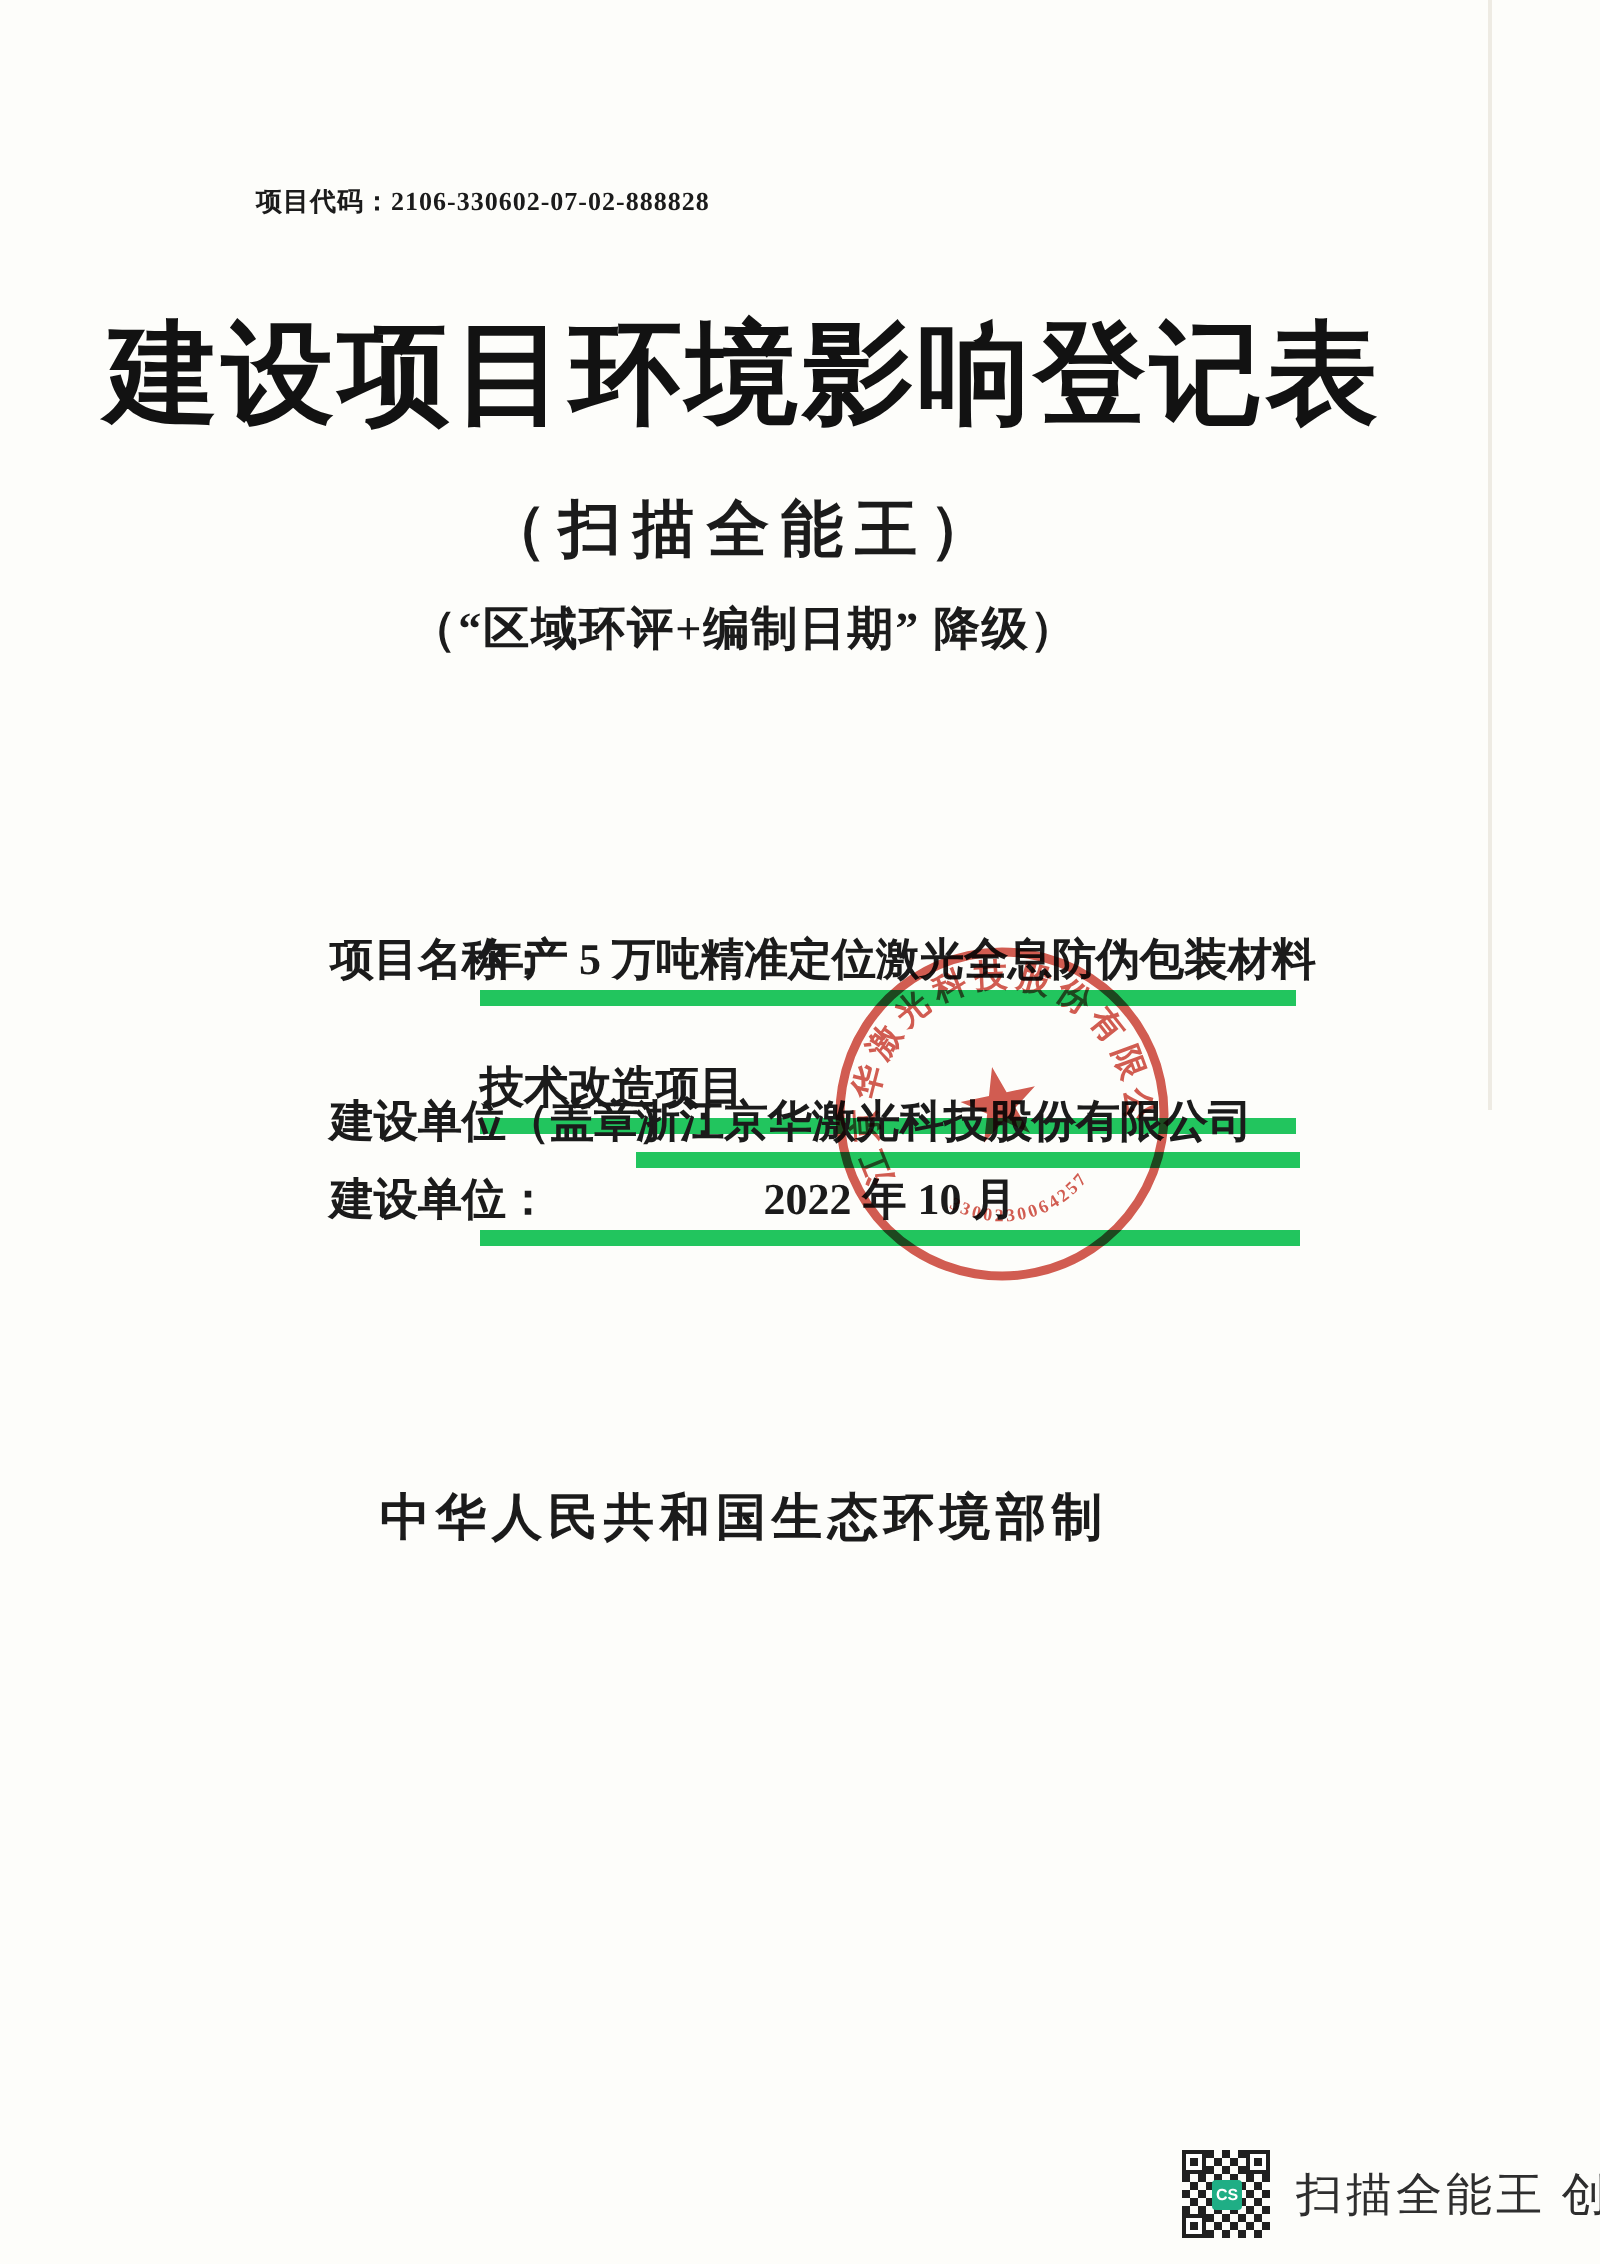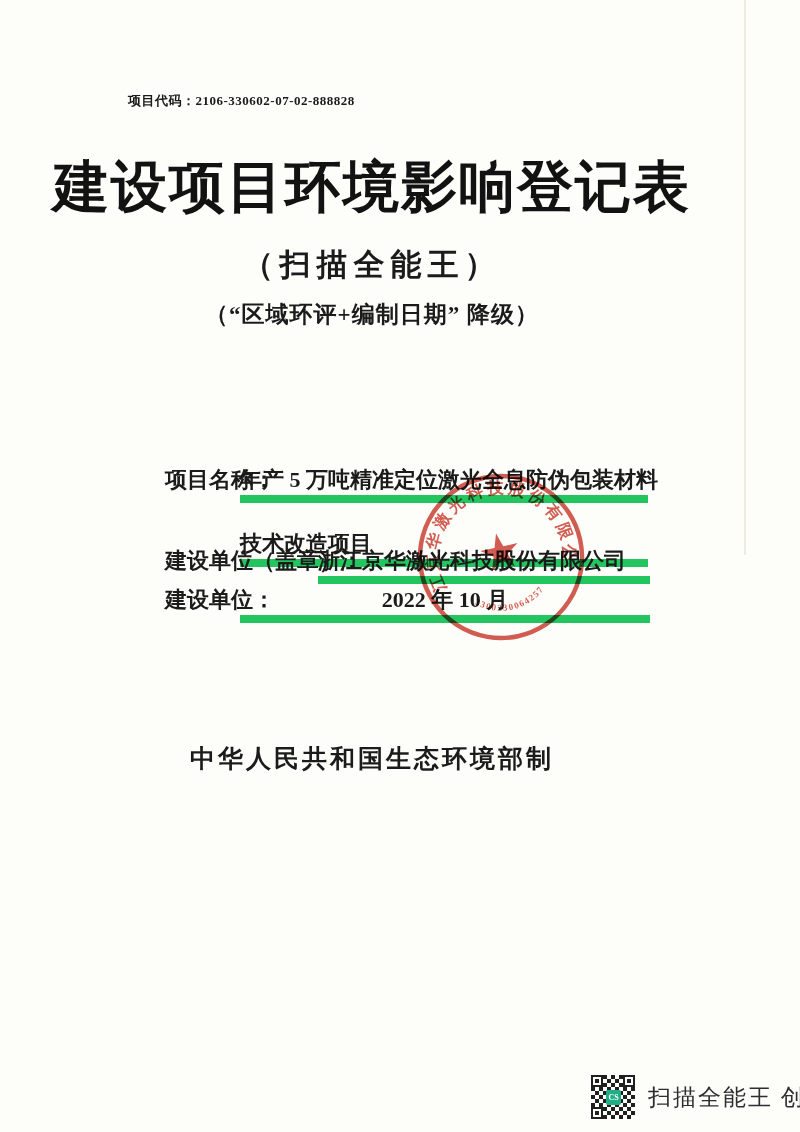--- a/index.html
+++ b/index.html
@@ -80,21 +80,21 @@
     border:2px solid #202020; background:#fff; box-sizing:border-box;
   }
   .finder::after {
     content:""; position:absolute; left:2px; top:2px;
     width:4px; height:4px; background:#202020;
   }
   .f-tl { left:0; top:0; } .f-tr { right:0; top:0; } .f-bl { left:0; bottom:0; }
   .cs-badge {
     position:absolute; left:15px; top:15px; width:15px; height:15px;
     background:#1fae85; color:#fff; border-radius:2px;
-    font-family:Liberation Serif, serif; font-size:8px; font-weight:bold;
+    font-family:Liberation Sans, sans-serif; font-size:8px; font-weight:bold;
     display:flex; align-items:center; justify-content:center;
   }
   .wm-text {
     font-size:23px; color:#2e2e2e; letter-spacing:2px;
     font-weight:500; white-space:nowrap;
   }
 
   .scan-edge-line {
     position:absolute; left:744px; top:0; width:2px; height:555px;
     background:rgba(212,206,190,0.38);

